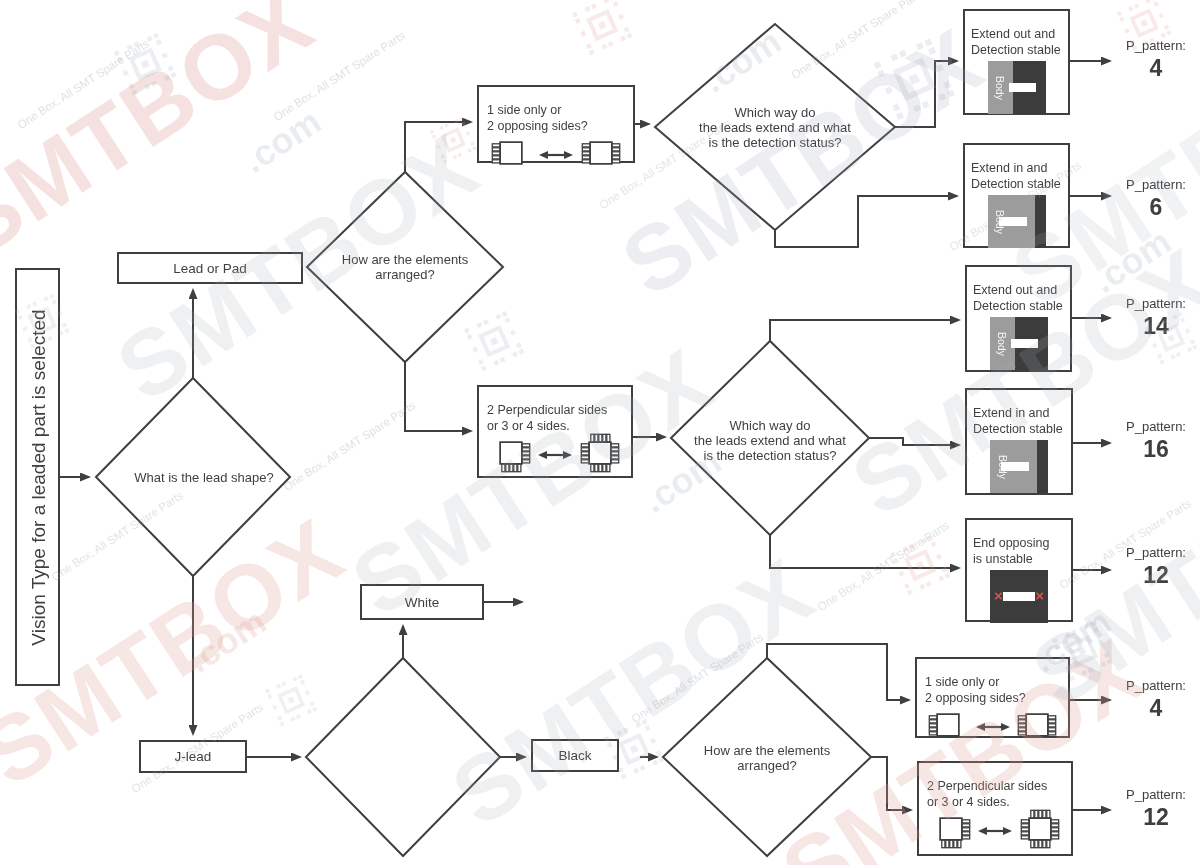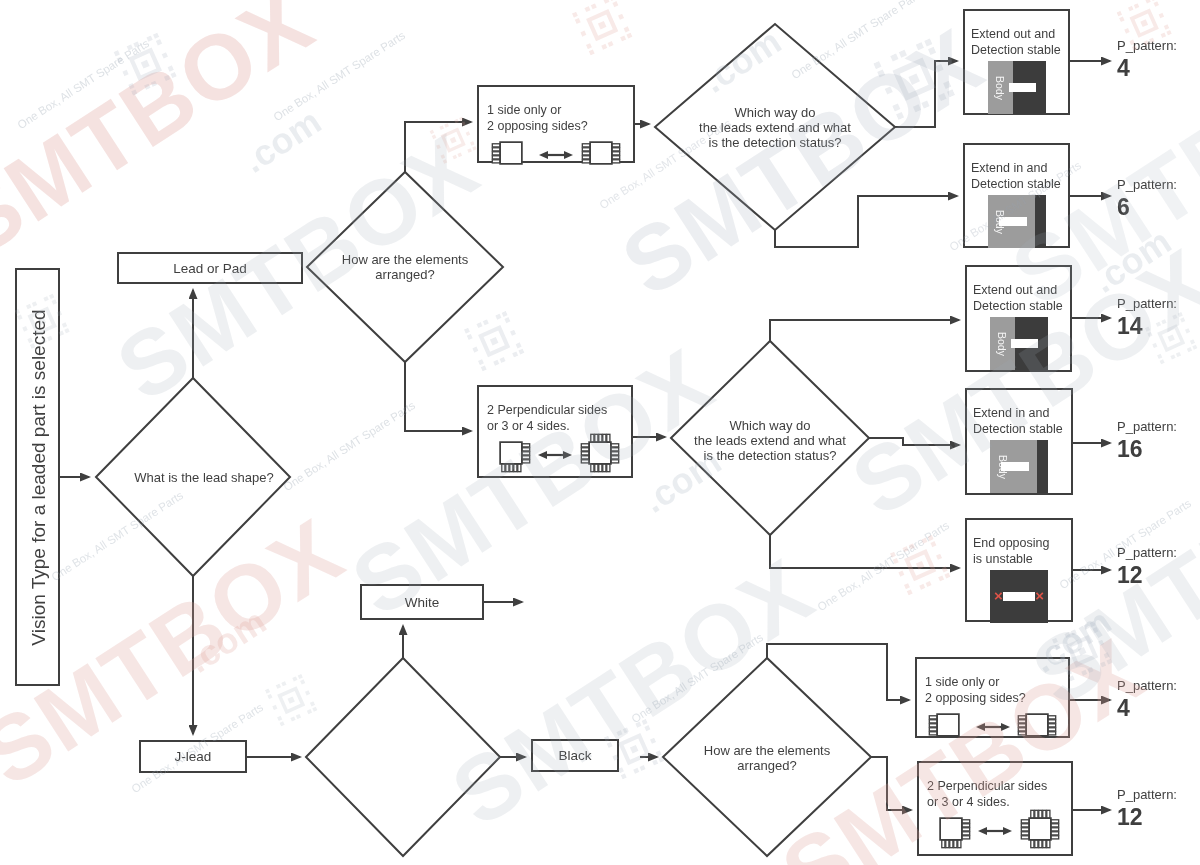--- a/index.html
+++ b/index.html
@@ -4,21 +4,21 @@
 <style>
   html,body{margin:0;padding:0;background:#fff;}
   .stage{position:relative;width:1200px;height:865px;background:#fff;overflow:hidden;
          font-family:"Liberation Sans",sans-serif;color:#3f3f3f;}
   svg.wires{position:absolute;left:0;top:0;z-index:1;}
   .box{position:absolute;background:#fff;border:2px solid #3f3f3f;box-sizing:border-box;z-index:2;}
   .clabel{display:flex;align-items:center;justify-content:center;font-size:13.5px;}
   .btitle{font-size:12.5px;line-height:15.5px;padding:16px 0 0 8px;}
   .iconrow{display:flex;align-items:center;justify-content:space-evenly;padding:0 4px;margin-top:-1px;}
   .dlabel{position:absolute;text-align:center;font-size:13px;line-height:15px;z-index:2;}
-  .ppat{position:absolute;width:78px;text-align:left;z-index:2;}
+  .ppat{position:absolute;width:78px;text-align:center;z-index:2;}
   .pplabel{font-size:13px;}
   .ppnum{font-size:23px;font-weight:bold;margin-top:2px;}
   
   .pimg{position:relative;width:58px;height:53px;margin:3px auto 0;background:#3c3c3c;}
   .pimg.in{background:#9c9c9c;}
   .pbody{position:absolute;left:0;top:0;bottom:0;width:25px;background:#9c9c9c;color:#f4f4f4;
          font-size:10.5px;writing-mode:vertical-rl;display:flex;align-items:center;justify-content:center;}
   .pimg.in .pbody{background:transparent;}
   .pdark{position:absolute;right:0;top:0;bottom:0;width:11px;background:#3c3c3c;}
   .plead{position:absolute;background:#fff;height:9px;top:22px;}

